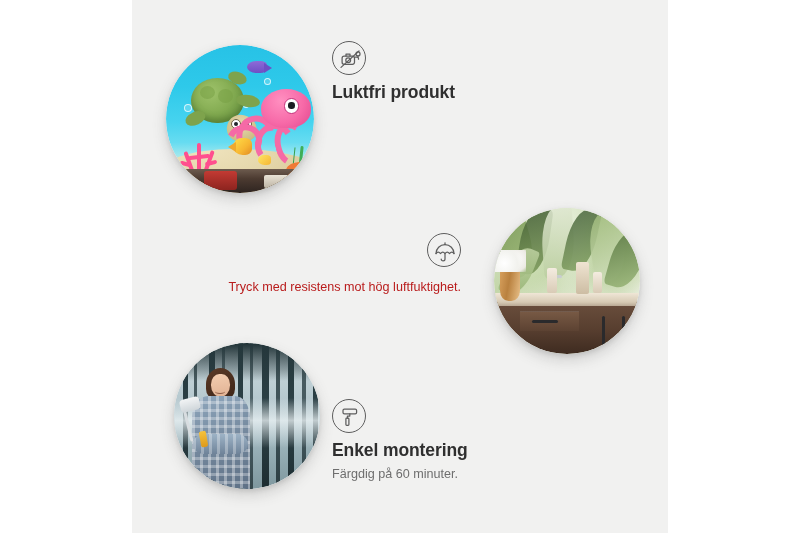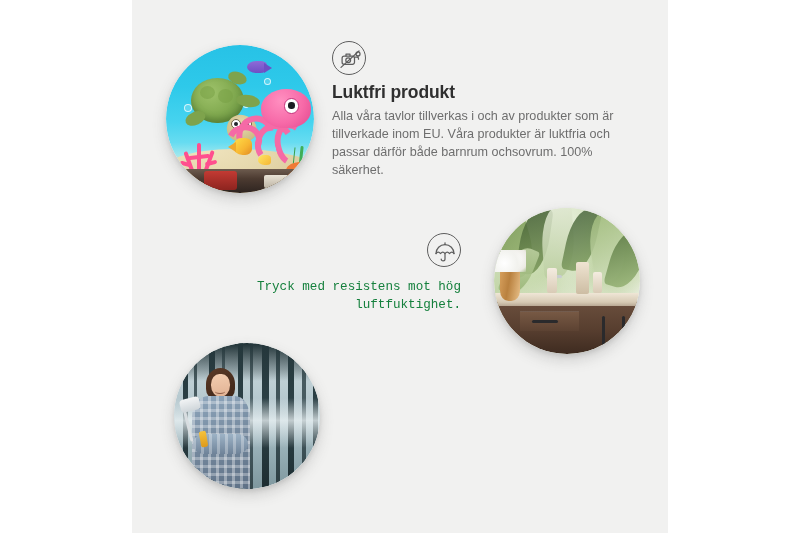--- a/index.html
+++ b/index.html
@@ -354,27 +354,27 @@
   .feature p {
     margin: 4px 0 0 0;
     font-size: 12.6px;
     line-height: 1.42;
     color: #6e6e6e;
   }
 
   
   #f-odour { left: 200px; top: 41px; width: 292px; text-align: left; }
   #f-odour .icon-circle { margin-bottom: 7px; }
-  #f-odour h3 { margin-bottom: 4px; }
+  #f-odour h3 { margin-bottom: 14px; }
 
   
   #f-water { left: 62px; top: 233px; width: 267px; text-align: right; }
   #f-water .icon-wrap { display:flex; justify-content: flex-end; }
   #f-water .icon-circle { margin-bottom: 8px; }
-  #f-water p { color:#15803d;font-family:Liberation Mono, monospace; }
+  #f-water p { color:#b91c1c; }
 
   
   #f-mount { left: 200px; top: 399px; width: 270px; text-align: left; }
   #f-mount .icon-circle { margin-bottom: 7px; }
 </style>
 </head>
 <body>
 
 <div id="page">
 
@@ -487,32 +487,44 @@
             <path d="M13.0 14.1 v-2.0 h4.0 v2.0"></path>
             <path d="M21.5 15.0 h2.4 a1.6 1.6 0 0 1 1.6 1.6 v0.6"></path>
             <circle cx="25.0" cy="11.9" r="2.0"></circle>
             <path d="M25.0 13.9 v1.1"></path>
             <circle cx="15.2" cy="18.2" r="2.4"></circle>
             <path d="M8.0 25.4 L26.0 9.0"></path>
           </svg>
         </div>
       </div>
       <h3>Luktfri produkt</h3>
-      <p>Alla våra tavlor tillverkas i och av produkter som är tillverkade inom EU. Våra produkter är luktfria och passar därför både barnrum ochsovrum. 100% säkerhet.</p>
     </div>
 
     <div class="feature" id="f-water">
       <div class="icon-wrap">
         <div class="icon-circle">
           <svg width="34" height="34" viewBox="0 0 34 34" fill="none" stroke="#5e5e5e" stroke-width="1.25" stroke-linecap="round" stroke-linejoin="round">
             <path d="M8.0 19.6 a9.0 9.0 0 0 1 18.0 0"></path>
             <path d="M8.0 19.6 q2.25 -3.0 4.5 0 q2.25 -3.0 4.5 0 q2.25 -3.0 4.5 0 q2.25 -3.0 4.5 0"></path>
             <path d="M17.0 19.6 v5.4 a1.9 1.9 0 0 1-3.8 0"></path>
             <path d="M17.0 10.6 v-1.8"></path>
           </svg>
         </div>
       </div>
       <p>Tryck med resistens mot hög luftfuktighet.</p>
     </div>
 
+    <div class="feature" id="f-mount">
+      <div class="icon-wrap">
+        <div class="icon-circle">
+          <svg width="34" height="34" viewBox="0 0 34 34" fill="none" stroke="#5e5e5e" stroke-width="1.25" stroke-linecap="round" stroke-linejoin="round">
+            <rect x="10.0" y="9.2" width="13.6" height="4.6" rx="1.4"></rect>
+            <path d="M16.8 13.8 v2.3 h-2.4 v2.1"></path>
+            <rect x="12.9" y="18.2" width="3.0" height="7.2" rx="0.8"></rect>
+          </svg>
+        </div>
+      </div>
+      <h3>Enkel montering</h3>
+      <p>Färgdig på 60 minuter.</p>
+    </div>
 
   </div>
 </div>
 
 </body></html>

